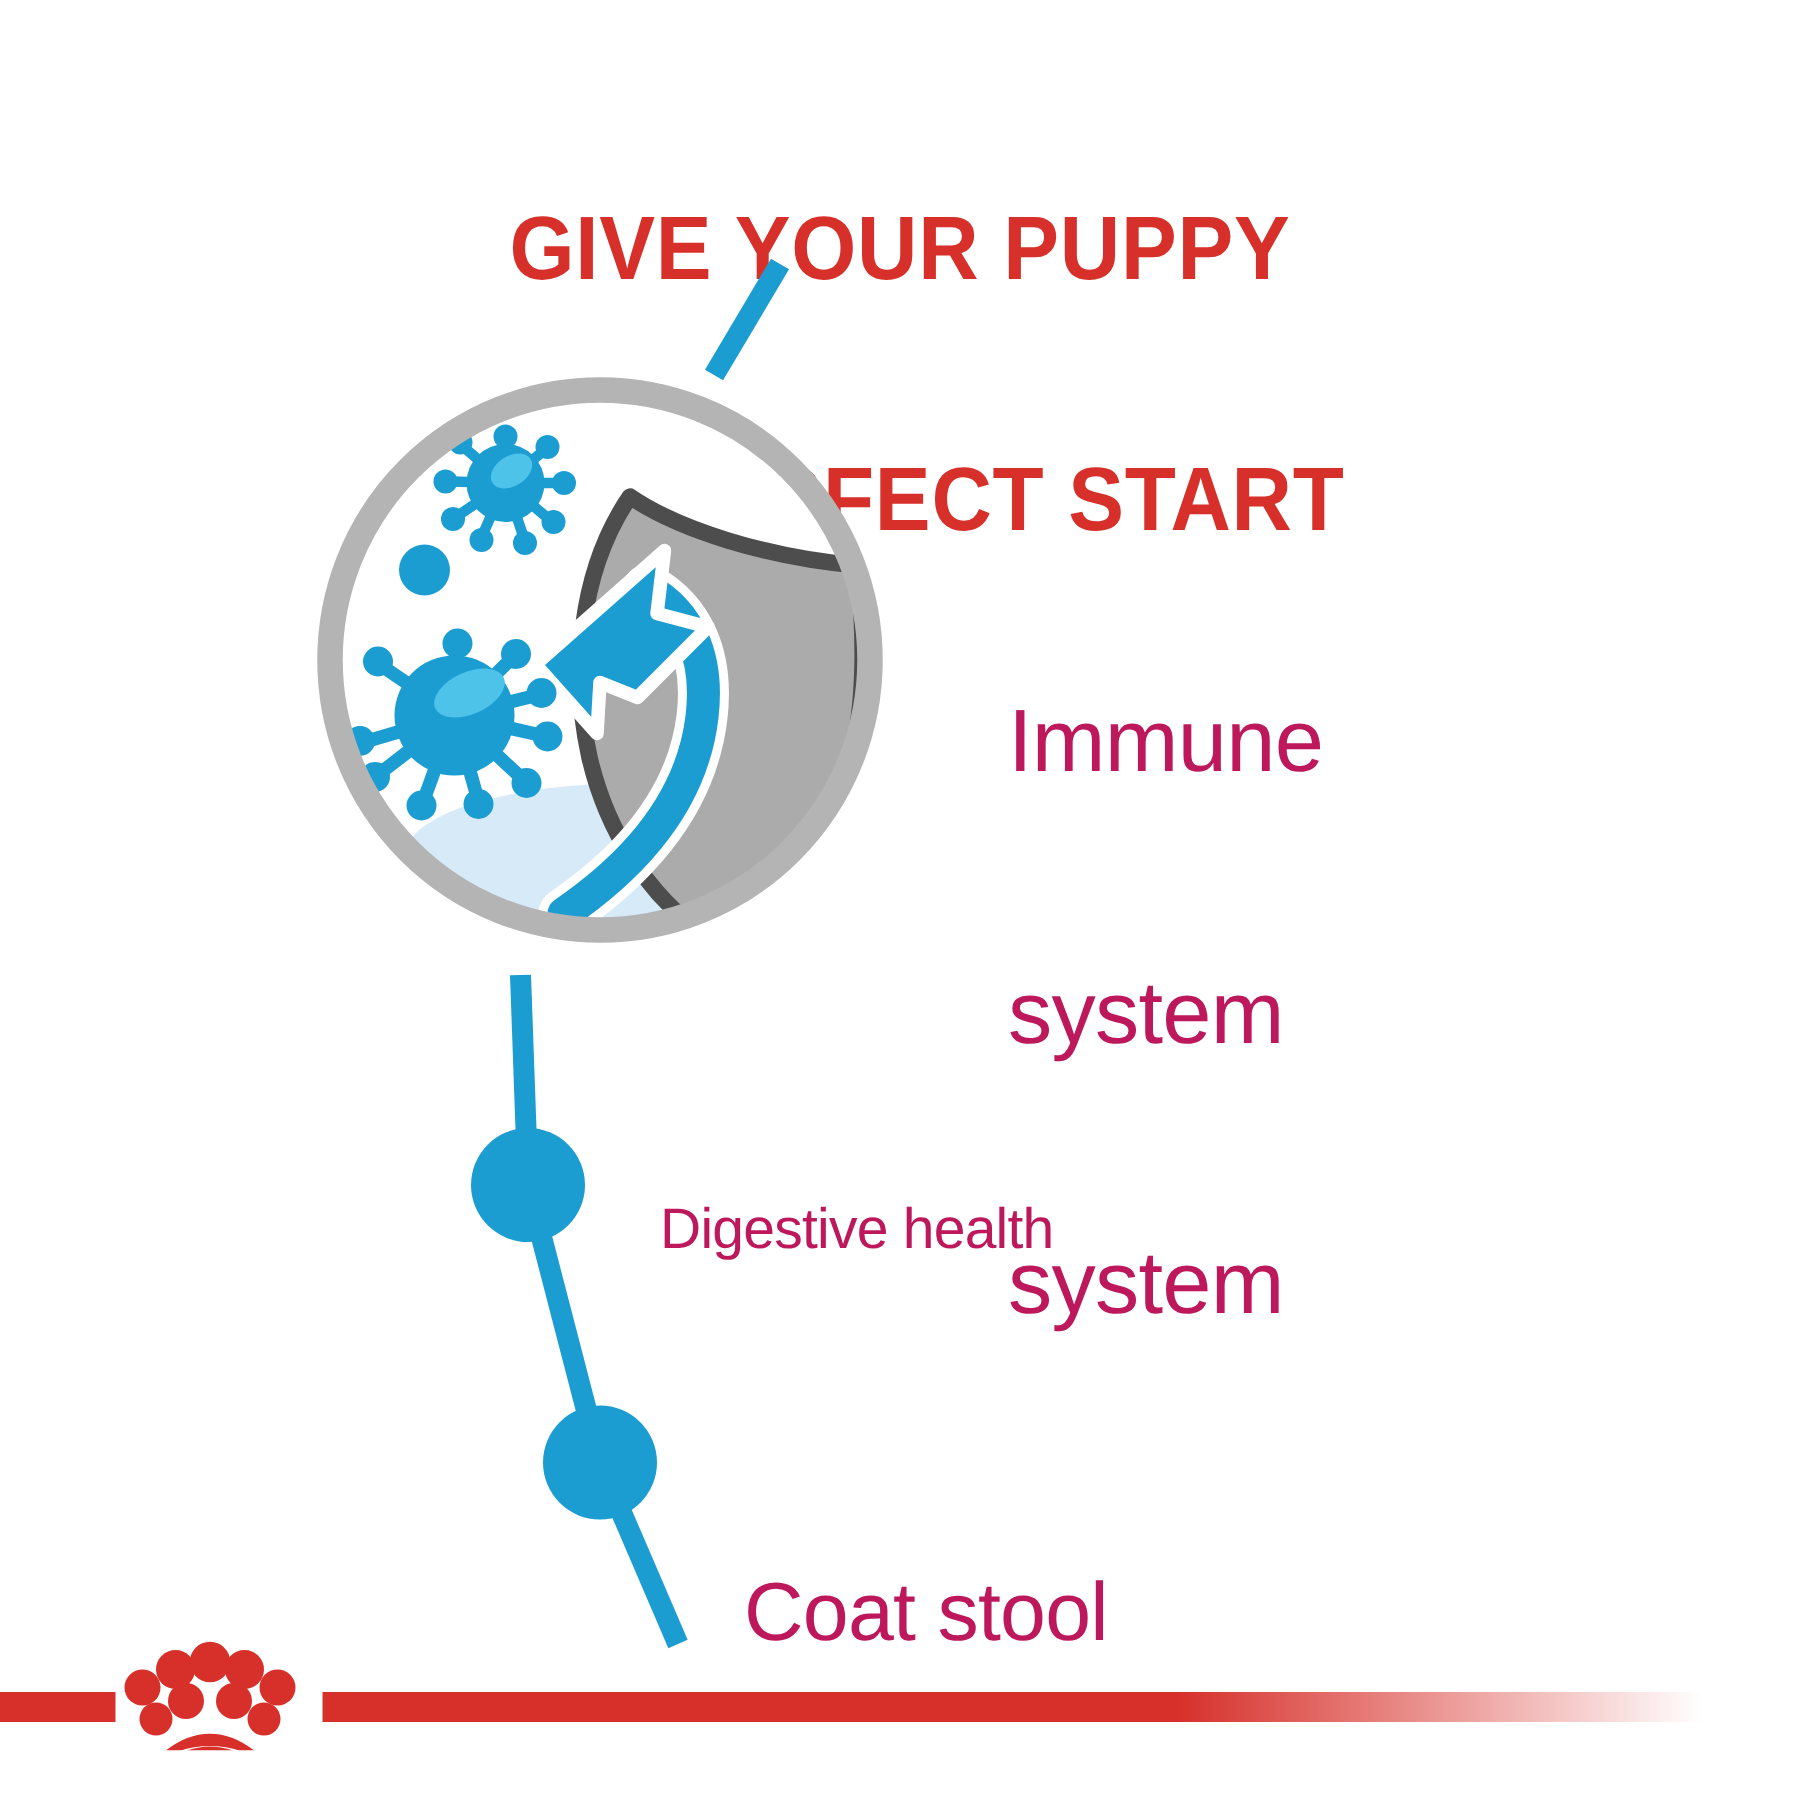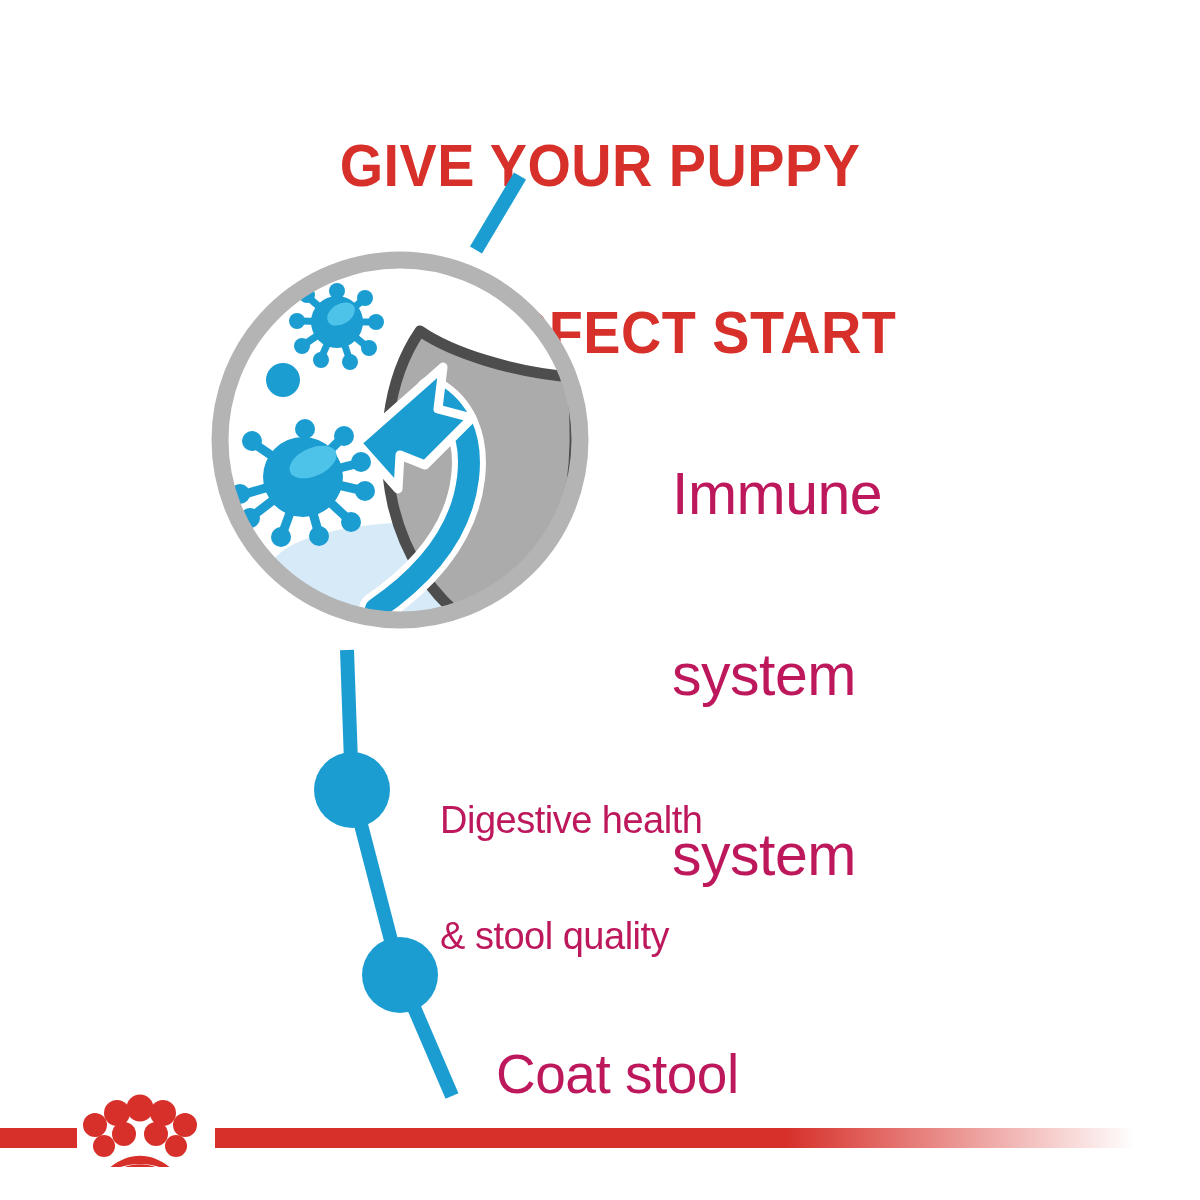--- a/index.html
+++ b/index.html
@@ -211,21 +211,20 @@
   </svg>
 
   <div class="benefit-label" id="label-immune">
     <div>Immune</div>
     <div>system</div>
     <div>system</div>
   </div>
 
   <div class="benefit-label" id="label-digestive">
     <div>Digestive health</div>
-    <div>&amp; stool quality</div>
   </div>
 
   <div class="benefit-label" id="label-coat">
     <div>Coat stool</div>
   </div>
 
   <svg id="footer" viewBox="0 0 1200 115">
     <defs>
       <linearGradient id="barFadeRight" x1="0" y1="0" x2="1" y2="0">
         <stop offset="0%" stop-color="#D7302A" stop-opacity="1"></stop>

